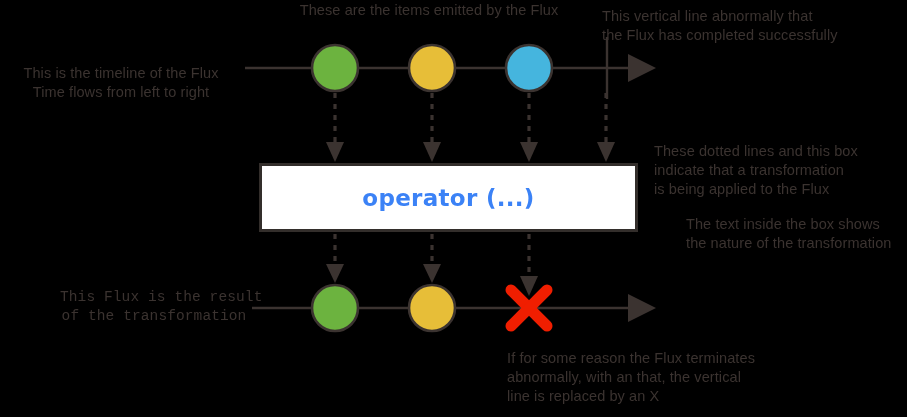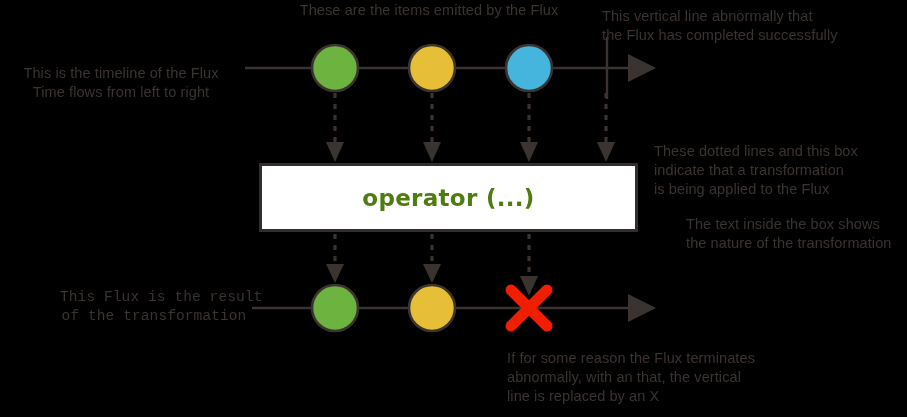--- a/index.html
+++ b/index.html
@@ -44,21 +44,21 @@
     border: 3px solid #332e2b;
     box-sizing: border-box;
     display: flex;
     align-items: center;
     justify-content: center;
   }
   .op-box-label {
     font-family: "DejaVu Sans", sans-serif;
     font-weight: bold;
     font-size: 23px;
-    color: #4d7c0f;
+    color: #3b82f6;
     letter-spacing: 0.3px;
   }
 </style>
 </head>
 <body>
 
 <div id="canvas">
 
   <svg class="svg-layer" viewBox="0 0 907 417" xmlns="http://www.w3.org/2000/svg">
 

